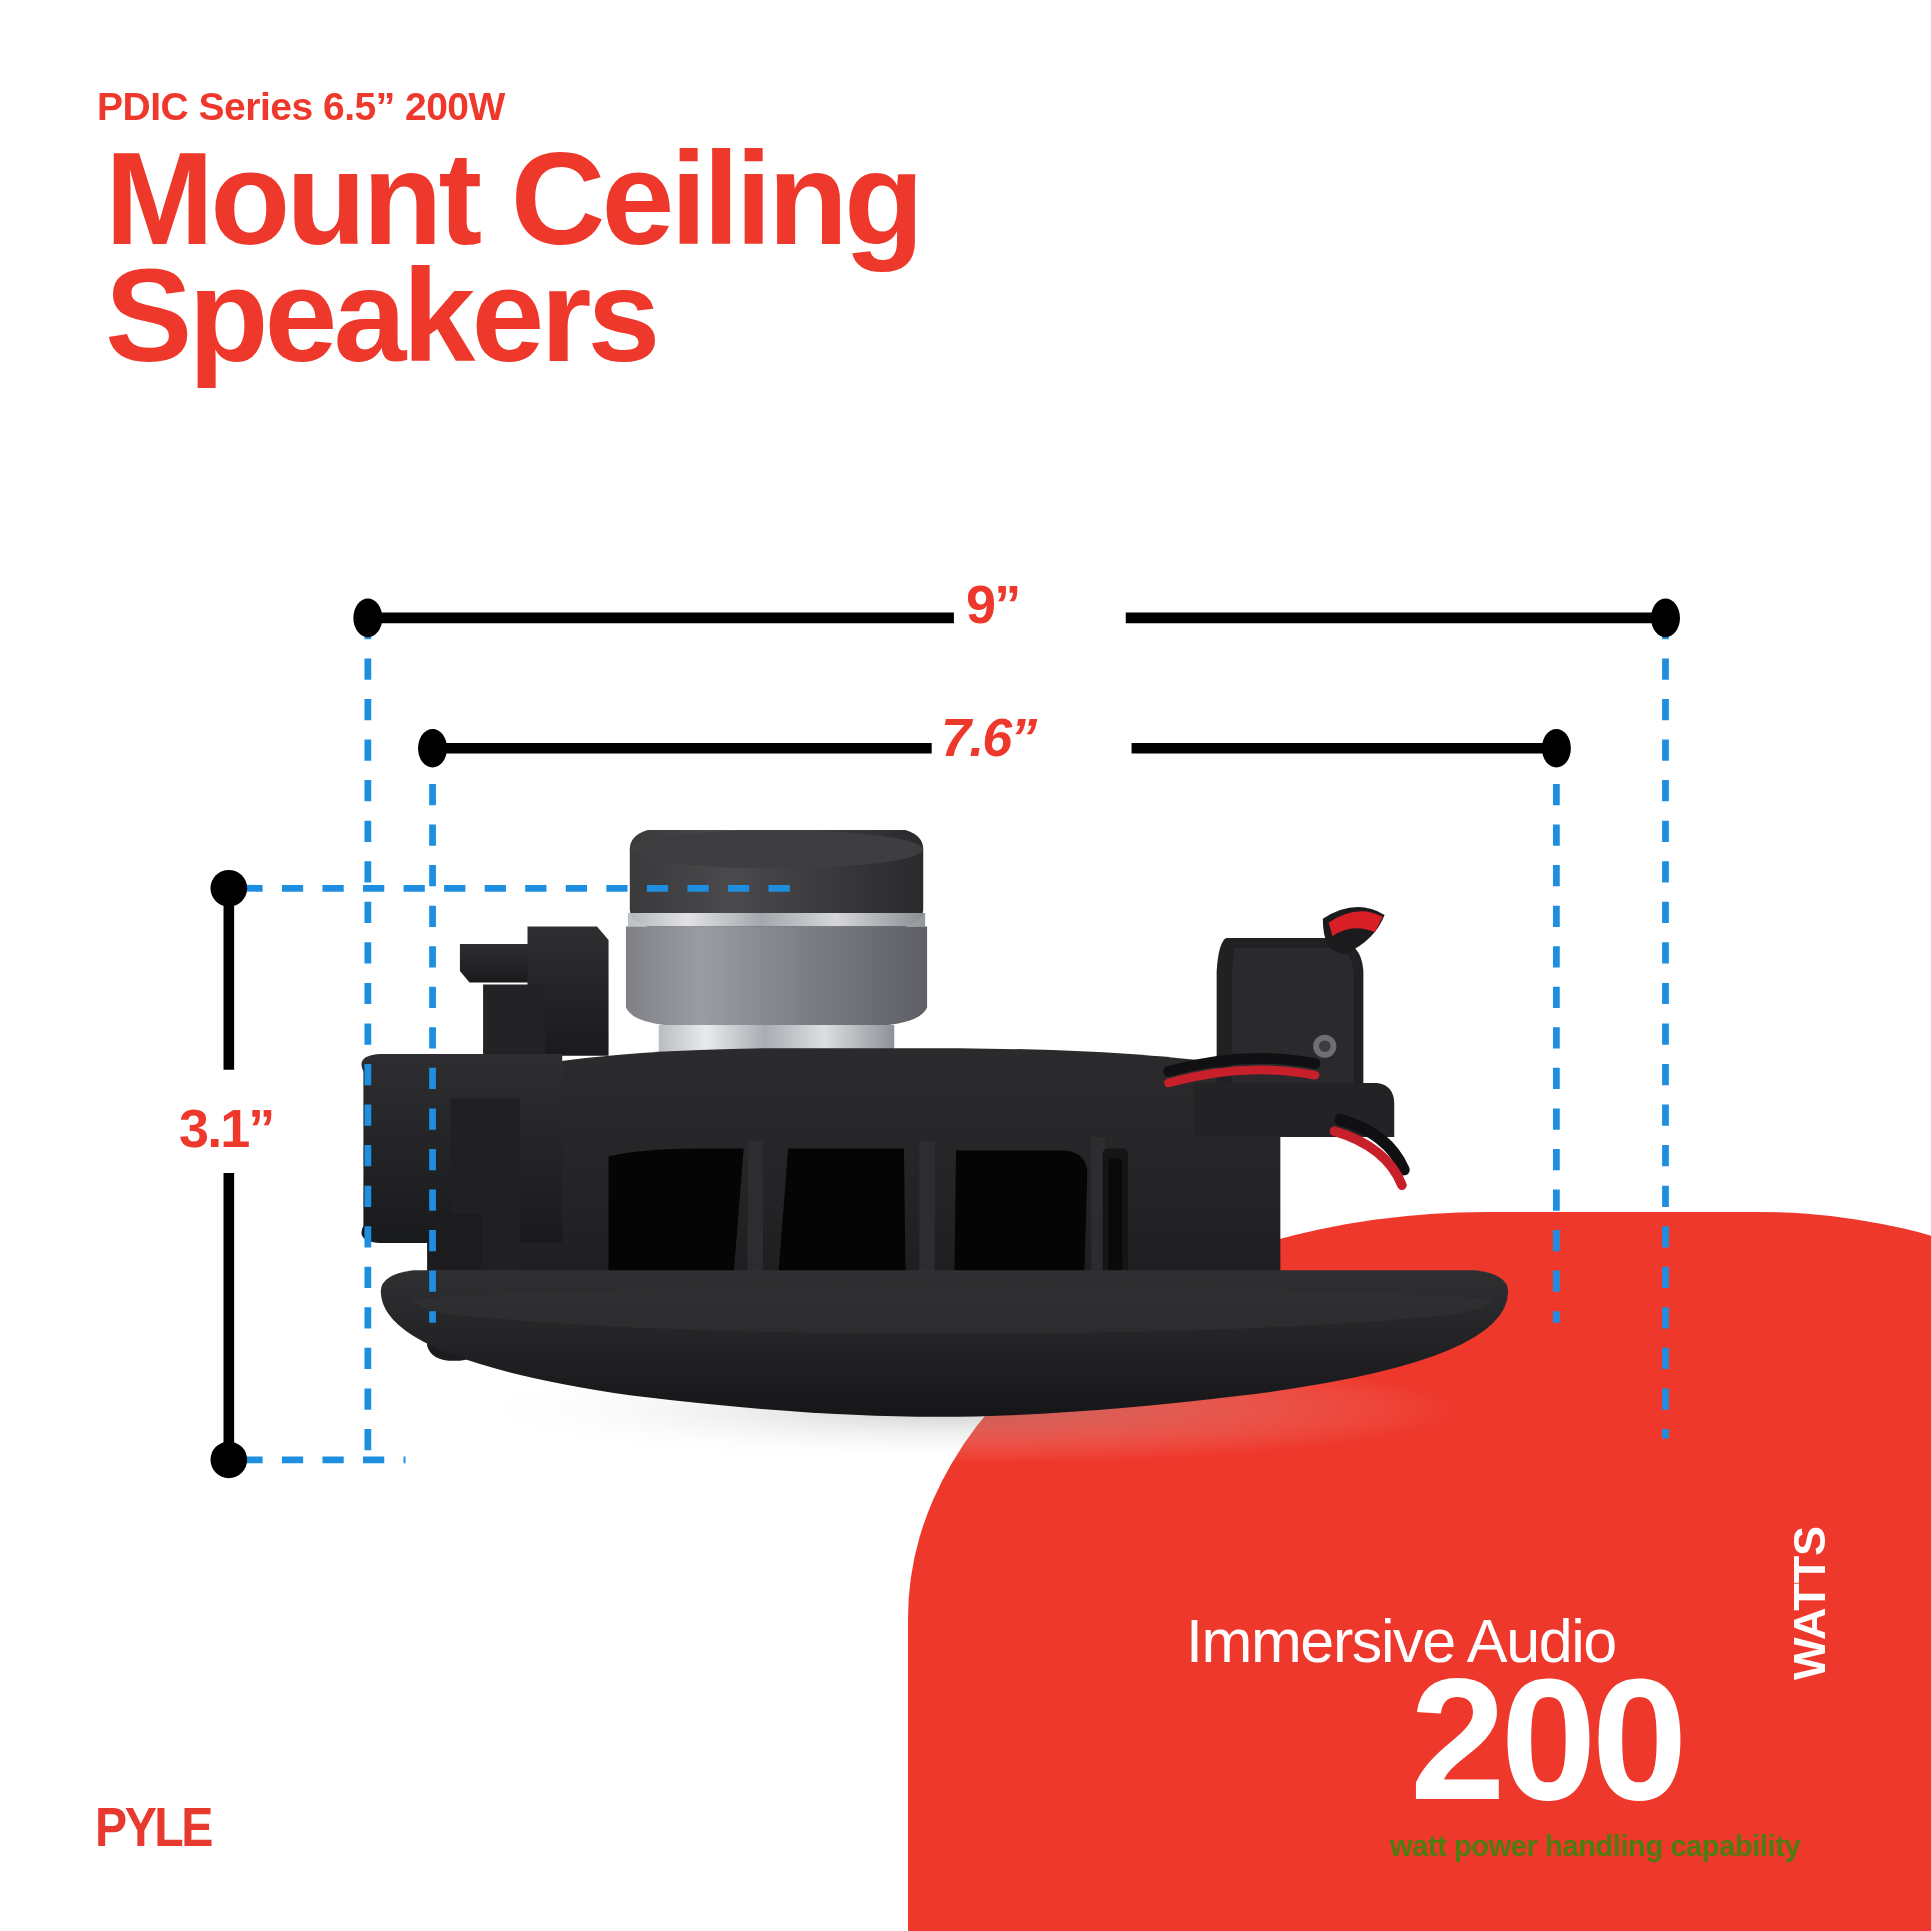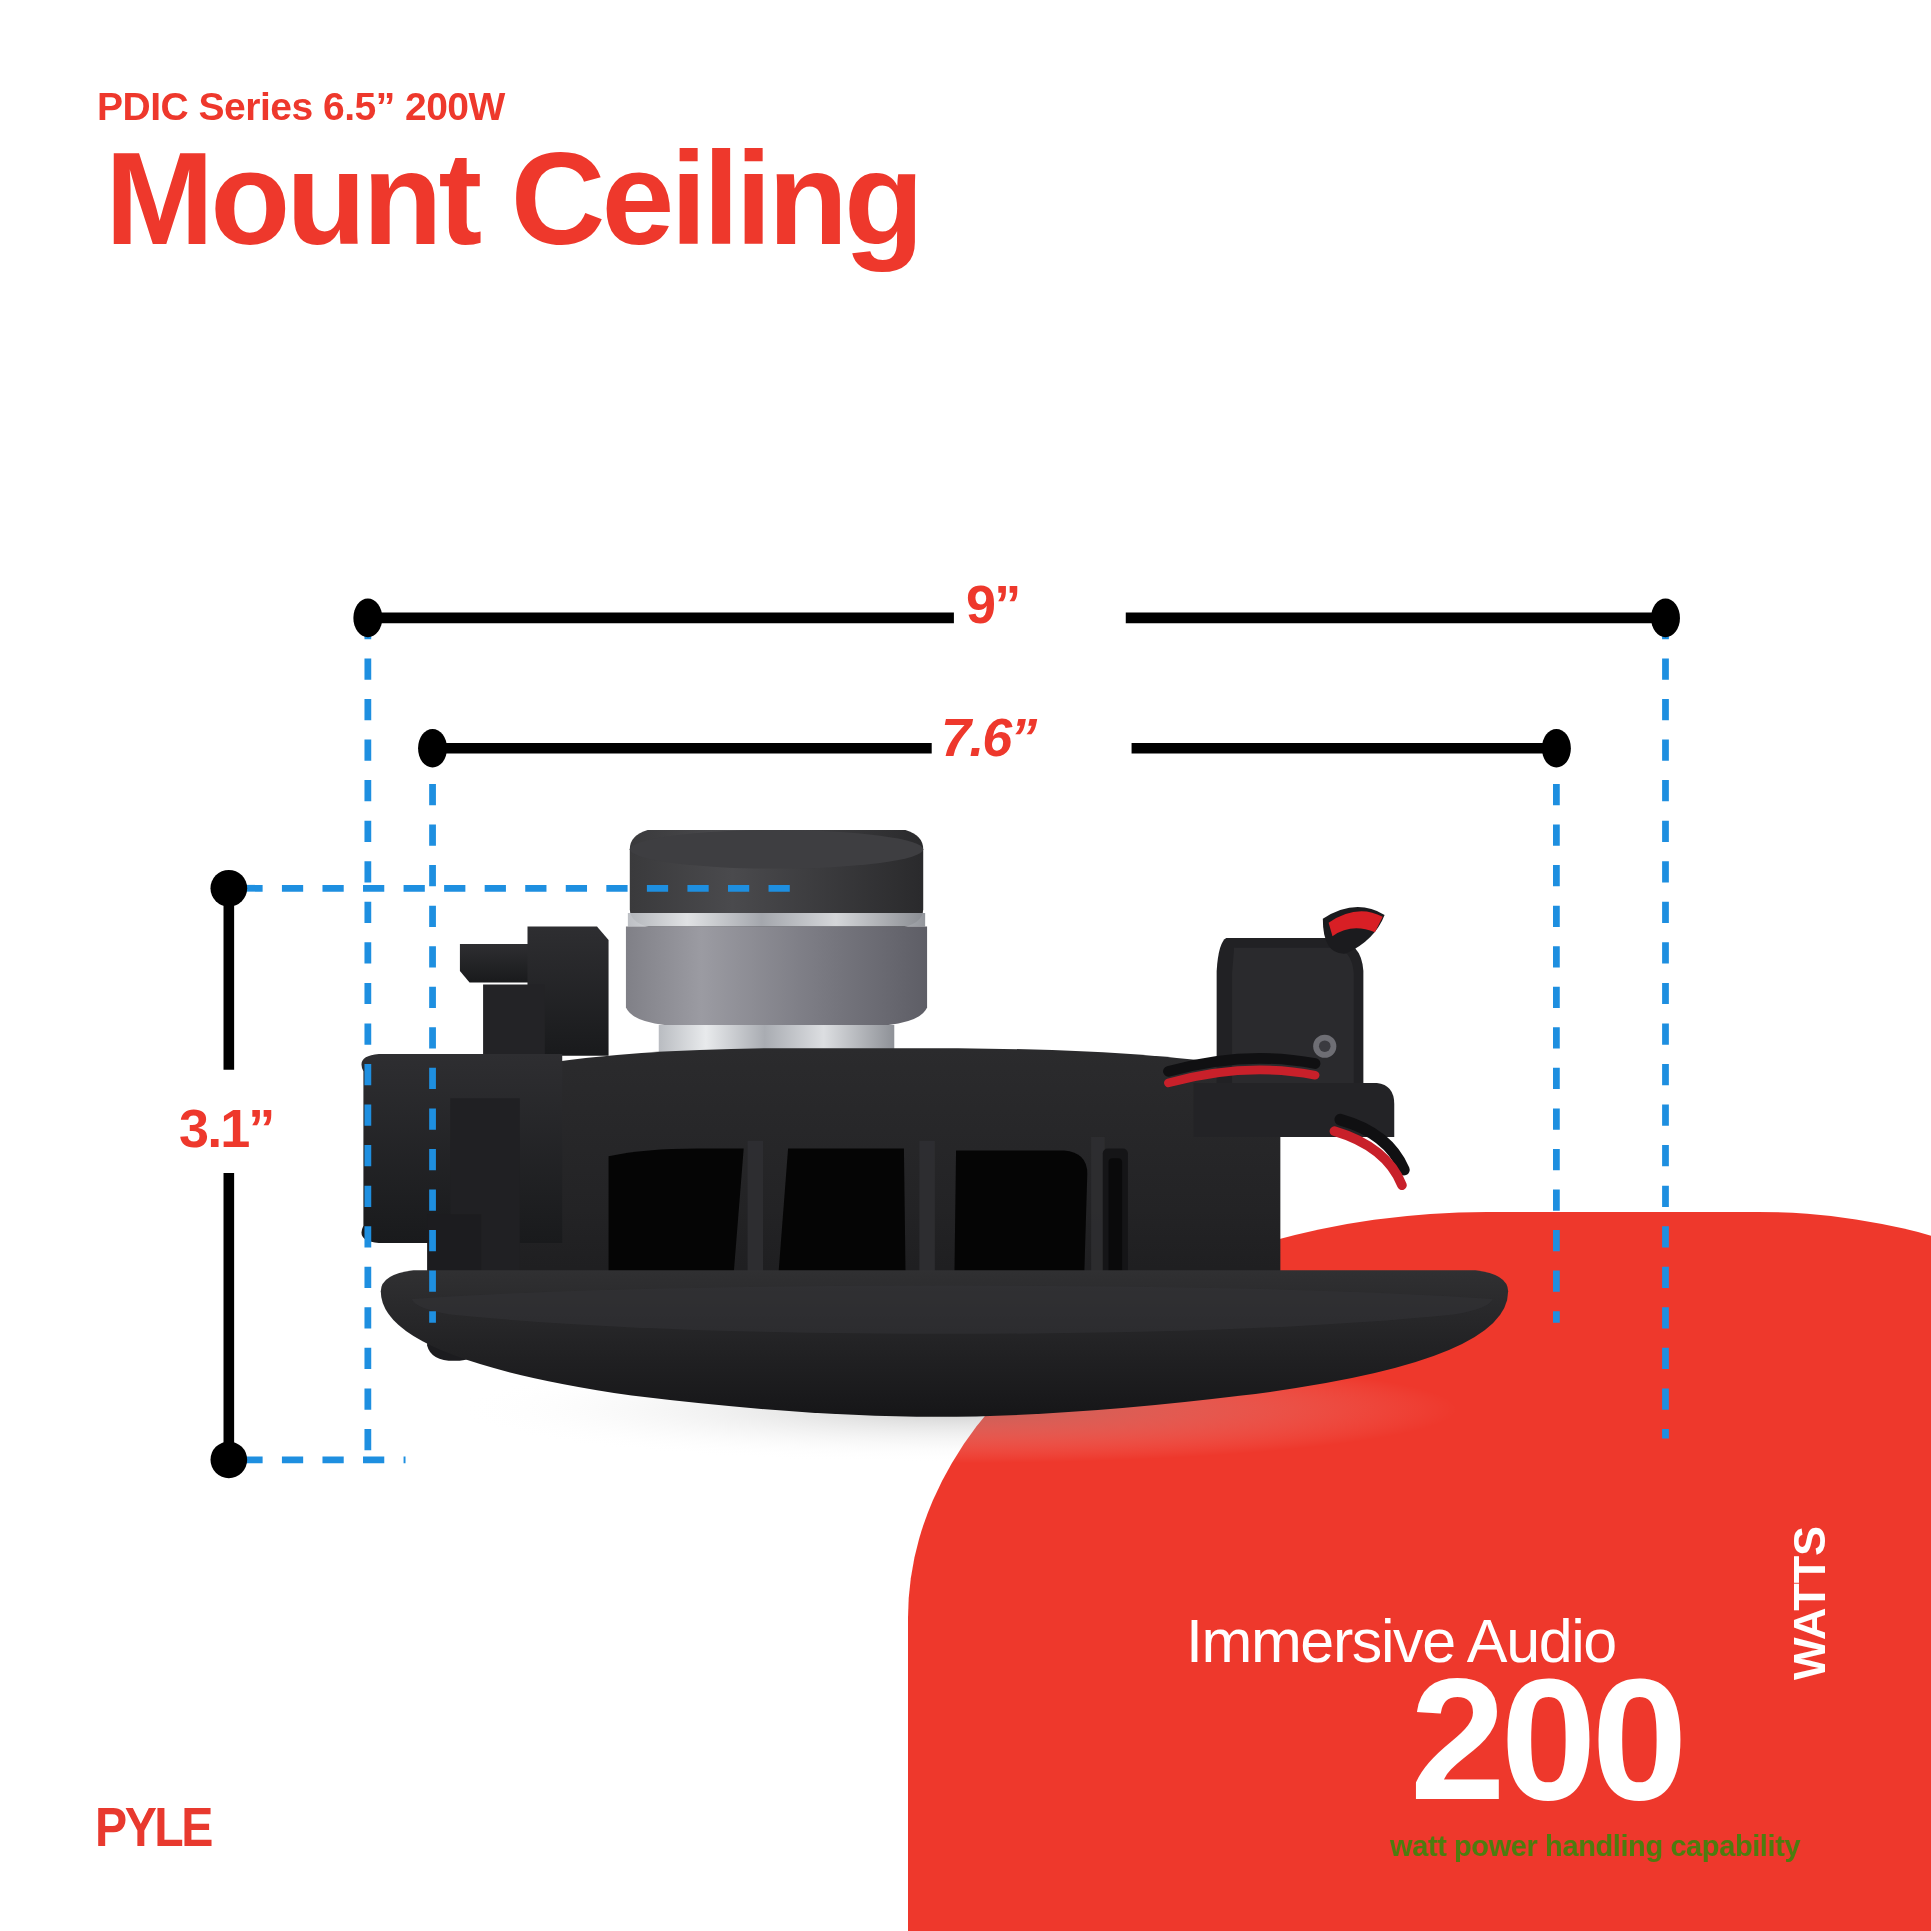--- a/index.html
+++ b/index.html
@@ -76,20 +76,21 @@
 <body>
 
 <div id="stage">
 
   <div class="red-blob"></div>
 
   <div class="header">
     <div class="eyebrow">PDIC Series 6.5” 200W</div>
     <div class="title">
       <span class="l1">Mount Ceiling</span>
+      <span class="l2">Speakers</span>
     </div>
   </div>
 
   <div class="speaker">
     <svg viewBox="0 0 1380 690" xmlns="http://www.w3.org/2000/svg">
       <defs>
         <linearGradient id="gFrame" x1="0" y1="0" x2="0" y2="1">
           <stop offset="0" stop-color="#2b2b2d"></stop>
           <stop offset="0.55" stop-color="#232325"></stop>
           <stop offset="1" stop-color="#1a1a1c"></stop>

